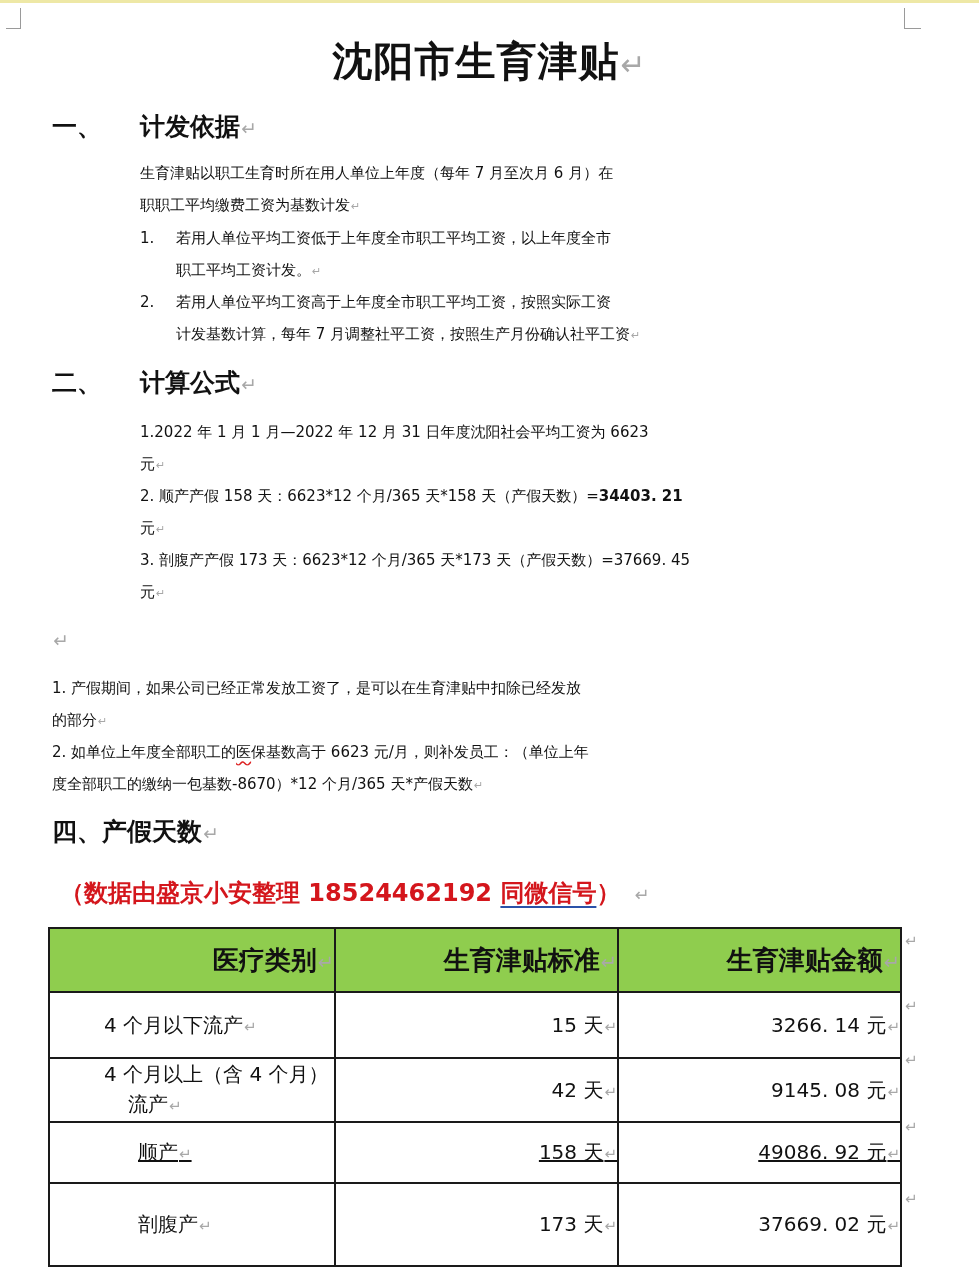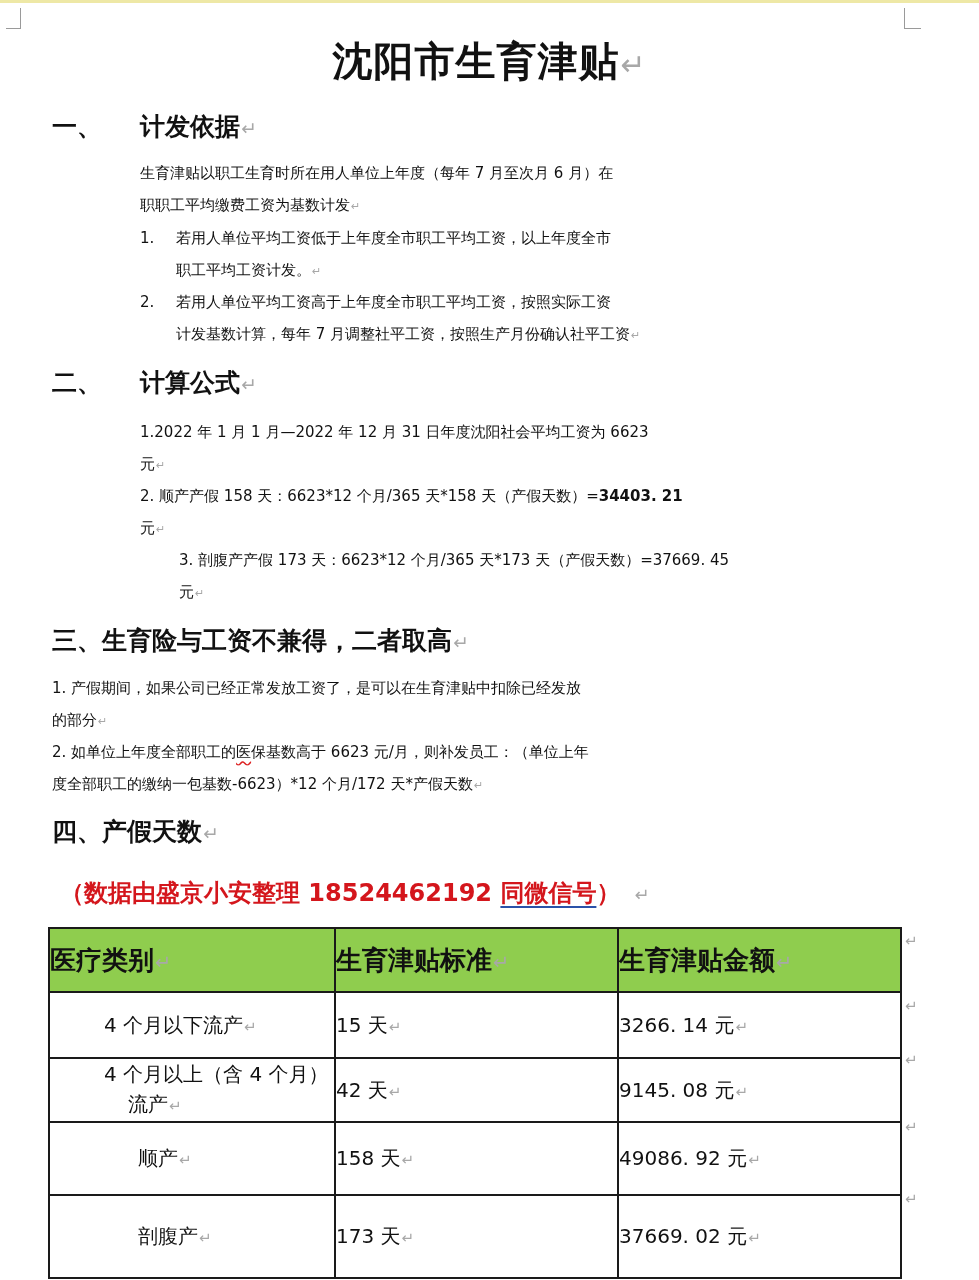--- a/index.html
+++ b/index.html
@@ -17,25 +17,25 @@
     .abs { position: absolute; white-space: nowrap; }
     .title { left: 0; width: 979px; top: 34px; text-align: center; font-size: 40px; font-weight: bold; letter-spacing: 1px; }
     .h1 { font-size: 25px; font-weight: bold; }
     .h1 .num { display: inline-block; width: 88px; }
     .p { font-size: 15px; line-height: 32px; }
     .red-note { font-size: 24px; font-weight: bold; color: #d4161c; }
     .red-note .wx { text-decoration: underline; text-decoration-color: #2a52a8; text-underline-offset: 5px; text-decoration-thickness: 2px; }
     .squiggle { text-decoration: underline wavy #d22; text-underline-offset: 3px; }
     table.t { position: absolute; left: 48px; top: 927px; border-collapse: collapse; }
     table.t td { border: 2px solid #1a1a1a; padding: 0; font-size: 20px; }
-    table.t tr.hdr td { background: #8fcd4e; font-size: 26px; font-weight: bold; text-align: left; height: 62px; }
+    table.t tr.hdr td { background: #8fcd4e; font-size: 26px; font-weight: bold; text-align: right; height: 62px; }
     .c1 { width: 284px; } .c2 { width: 281px; } .c3 { width: 281px; }
     .rowmark { position: absolute; left: 904px; color: #a8a8a8; font-size: 15px; }
     .cell-left { padding-left: 54px !important; }
-    .center { text-align: left; }
+    .center { text-align: right; }
   </style>
 </head>
 <body>
 
 <div class="topline"></div>
 <div class="corner tl"></div>
 <div class="corner tr"></div>
 
 <div class="abs title"><span>沈阳市生育津贴</span><span class="pm"></span></div>
 
@@ -59,35 +59,35 @@
   <span class="num">二、</span><span>计算公式</span><span class="pm"></span>
 </div>
 <div class="abs p" style="left:140px; top:416px;">
   <div>1.2022 年 1 月 1 月—2022 年 12 月 31 日年度沈阳社会平均工资为 6623</div>
   <div><span>元</span><span class="pm"></span></div>
 </div>
 <div class="abs p" style="left:140px; top:480px;">
   <div><span>2. 顺产产假 158 天：6623*12 个月/365 天*158 天（产假天数）=</span><b>34403. 21</b></div>
   <div><span>元</span><span class="pm"></span></div>
 </div>
-<div class="abs p" style="left:140px; top:544px;margin-left:39px;">
+<div class="abs p" style="left:140px; top:544px;">
   <div>3. 剖腹产产假 173 天：6623*12 个月/365 天*173 天（产假天数）=37669. 45</div>
   <div><span>元</span><span class="pm"></span></div>
 </div>
 
 <div class="abs h1" style="left:52px; top:624px;">
-  <span>三、生育险与工资不兼得，二者取高</span><span class="pm"></span>
+  <span class="pm"></span>
 </div>
 <div class="abs p" style="left:52px; top:672px;">
   <div>1. 产假期间，如果公司已经正常发放工资了，是可以在生育津贴中扣除已经发放</div>
   <div><span>的部分</span><span class="pm"></span></div>
 </div>
 <div class="abs p" style="left:52px; top:736px;">
   <div><span>2. 如单位上年度全部职工的</span><span class="squiggle">医</span><span>保基数高于 6623 元/月，则补发员工：（单位上年</span></div>
-  <div><span>度全部职工的缴纳一包基数-6623）*12 个月/172 天*产假天数</span><span class="pm"></span></div>
+  <div><span>度全部职工的缴纳一包基数-8670）*12 个月/365 天*产假天数</span><span class="pm"></span></div>
 </div>
 
 <div class="abs h1" style="left:52px; top:815px;">
   <span>四、产假天数</span><span class="pm"></span>
 </div>
 
 <div class="abs red-note" style="left:60px; top:877px;">
   <span>（数据由盛京小安整理  18524462192  </span><span class="wx">同微信号</span><span>）</span><span class="pm" style="margin-left:14px;"></span>
 </div>
 
@@ -104,21 +104,21 @@
     <td class="center"><span>3266. 14 元</span><span class="pm"></span></td>
   </tr>
   <tr style="height:55px;">
     <td class="cell-left" style="line-height:30px;">
       <div>4 个月以上（含 4 个月）</div>
       <div style="padding-left:24px;"><span>流产</span><span class="pm"></span></div>
     </td>
     <td class="center"><span>42 天</span><span class="pm"></span></td>
     <td class="center"><span>9145. 08 元</span><span class="pm"></span></td>
   </tr>
-  <tr style="height:73px;">
+  <tr style="height:61px;text-decoration:underline;">
     <td style="padding-left:88px;"><span>顺产</span><span class="pm"></span></td>
     <td class="center"><span>158 天</span><span class="pm"></span></td>
     <td class="center"><span>49086. 92 元</span><span class="pm"></span></td>
   </tr>
   <tr style="height:83px;">
     <td style="padding-left:88px;"><span>剖腹产</span><span class="pm"></span></td>
     <td class="center"><span>173 天</span><span class="pm"></span></td>
     <td class="center"><span>37669. 02 元</span><span class="pm"></span></td>
   </tr>
 </tbody>

